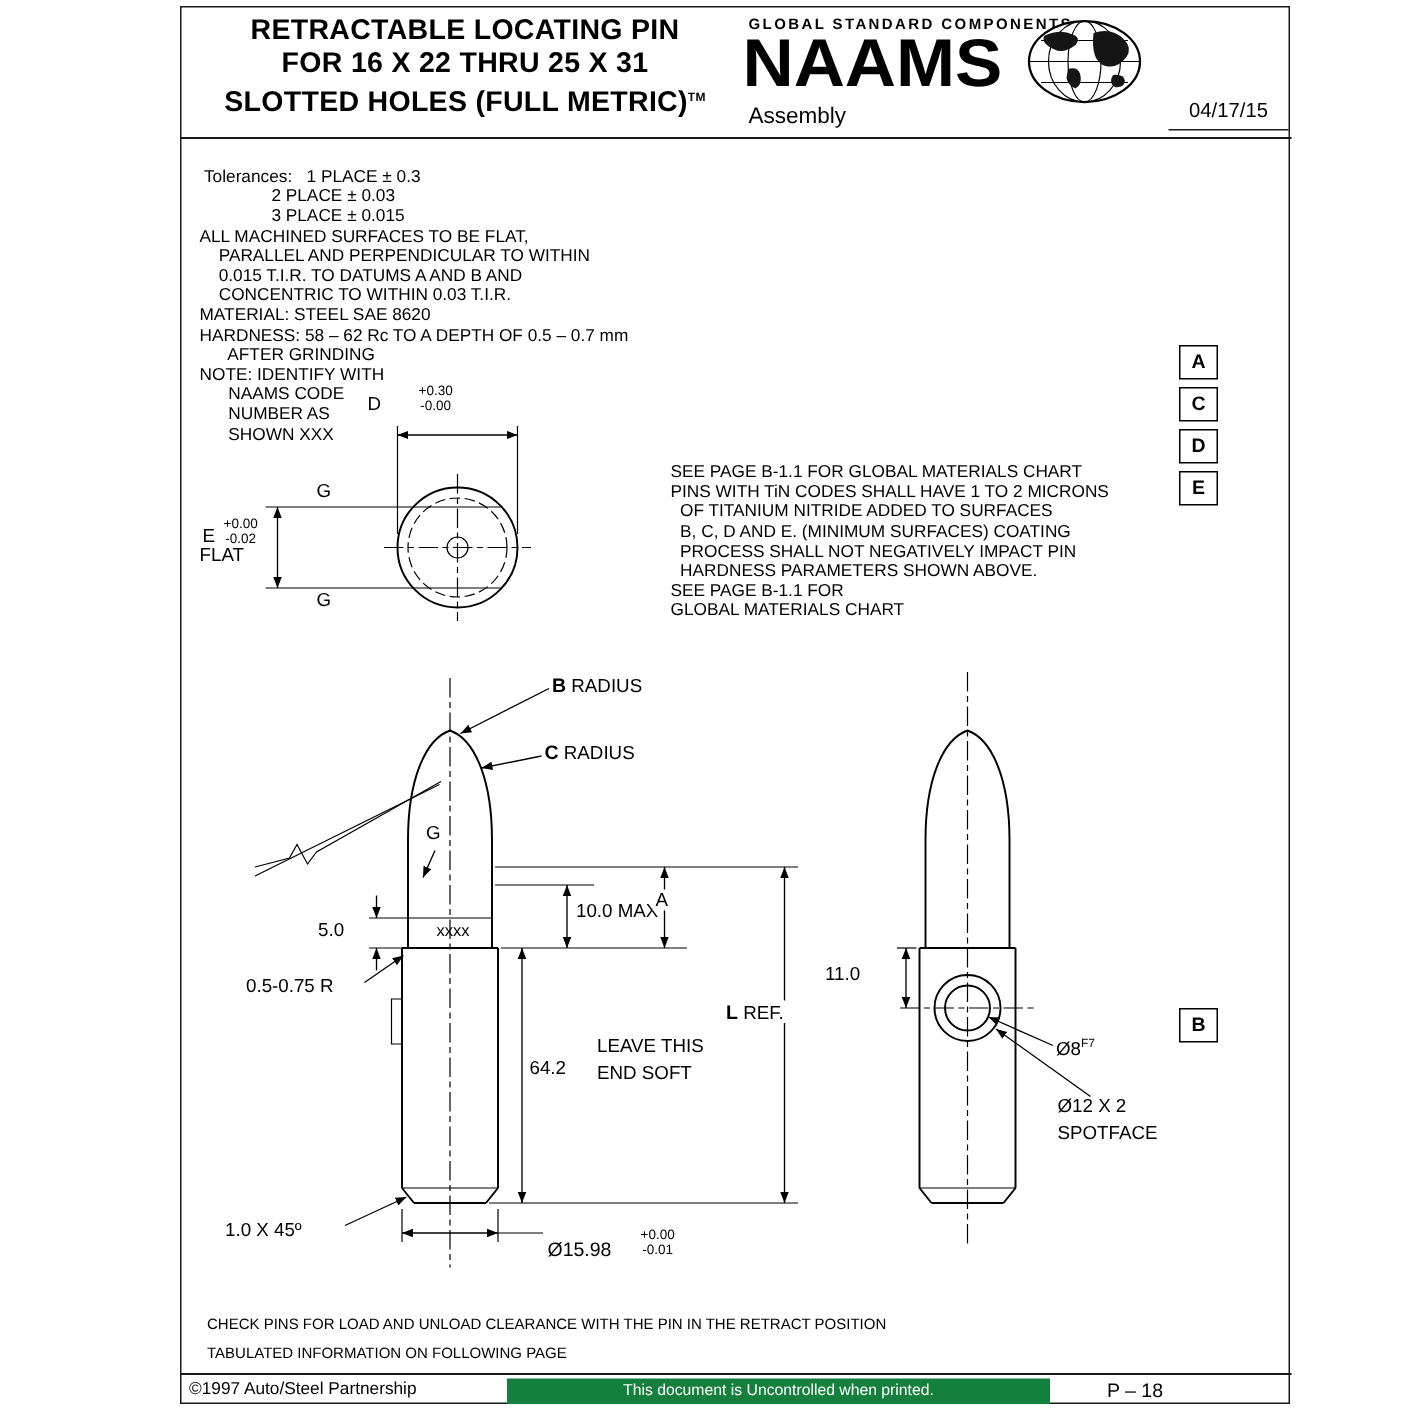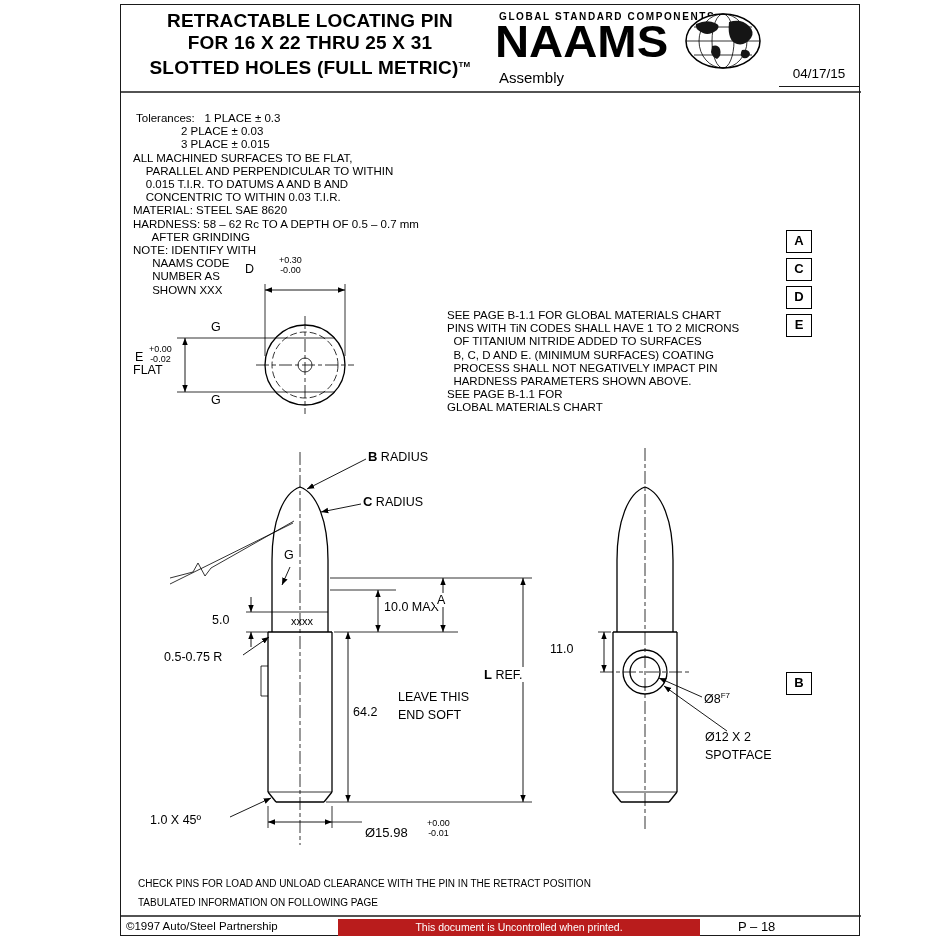--- a/index.html
+++ b/index.html
@@ -32,21 +32,21 @@
   .small{font-size:11px;}
   .sup{font-size:8px;vertical-align:super;}
   .drawing-svg{position:absolute;left:0;top:0;}
   .drawing-svg .ol{stroke:#000;stroke-width:1.3;fill:none;}
   .drawing-svg .tl{stroke:#000;stroke-width:0.8;fill:none;}
   .drawing-svg .dl{stroke:#000;stroke-width:0.9;fill:none;}
   .drawing-svg .cl{stroke:#000;stroke-width:0.8;fill:none;stroke-dasharray:13 3 4 3;}
   
   .bottom-notes{position:absolute;left:138px;top:875px;font-size:10px;line-height:18.5px;white-space:pre;}
   .copyright{position:absolute;left:126px;top:920px;font-size:11.5px;}
-  .uncontrolled{position:absolute;left:338px;top:919px;width:362px;height:17px;background:#b91c1c;
+  .uncontrolled{position:absolute;left:338px;top:919px;width:362px;height:17px;background:#15803d;
         color:#fff;font-size:10.5px;text-align:center;line-height:17px;}
   .page-num{position:absolute;left:738px;top:919px;font-size:13px;}
 </style>
 </head>
 <body>
 
 <div class="page">
 
   <div class="sheet-border"></div>
 

